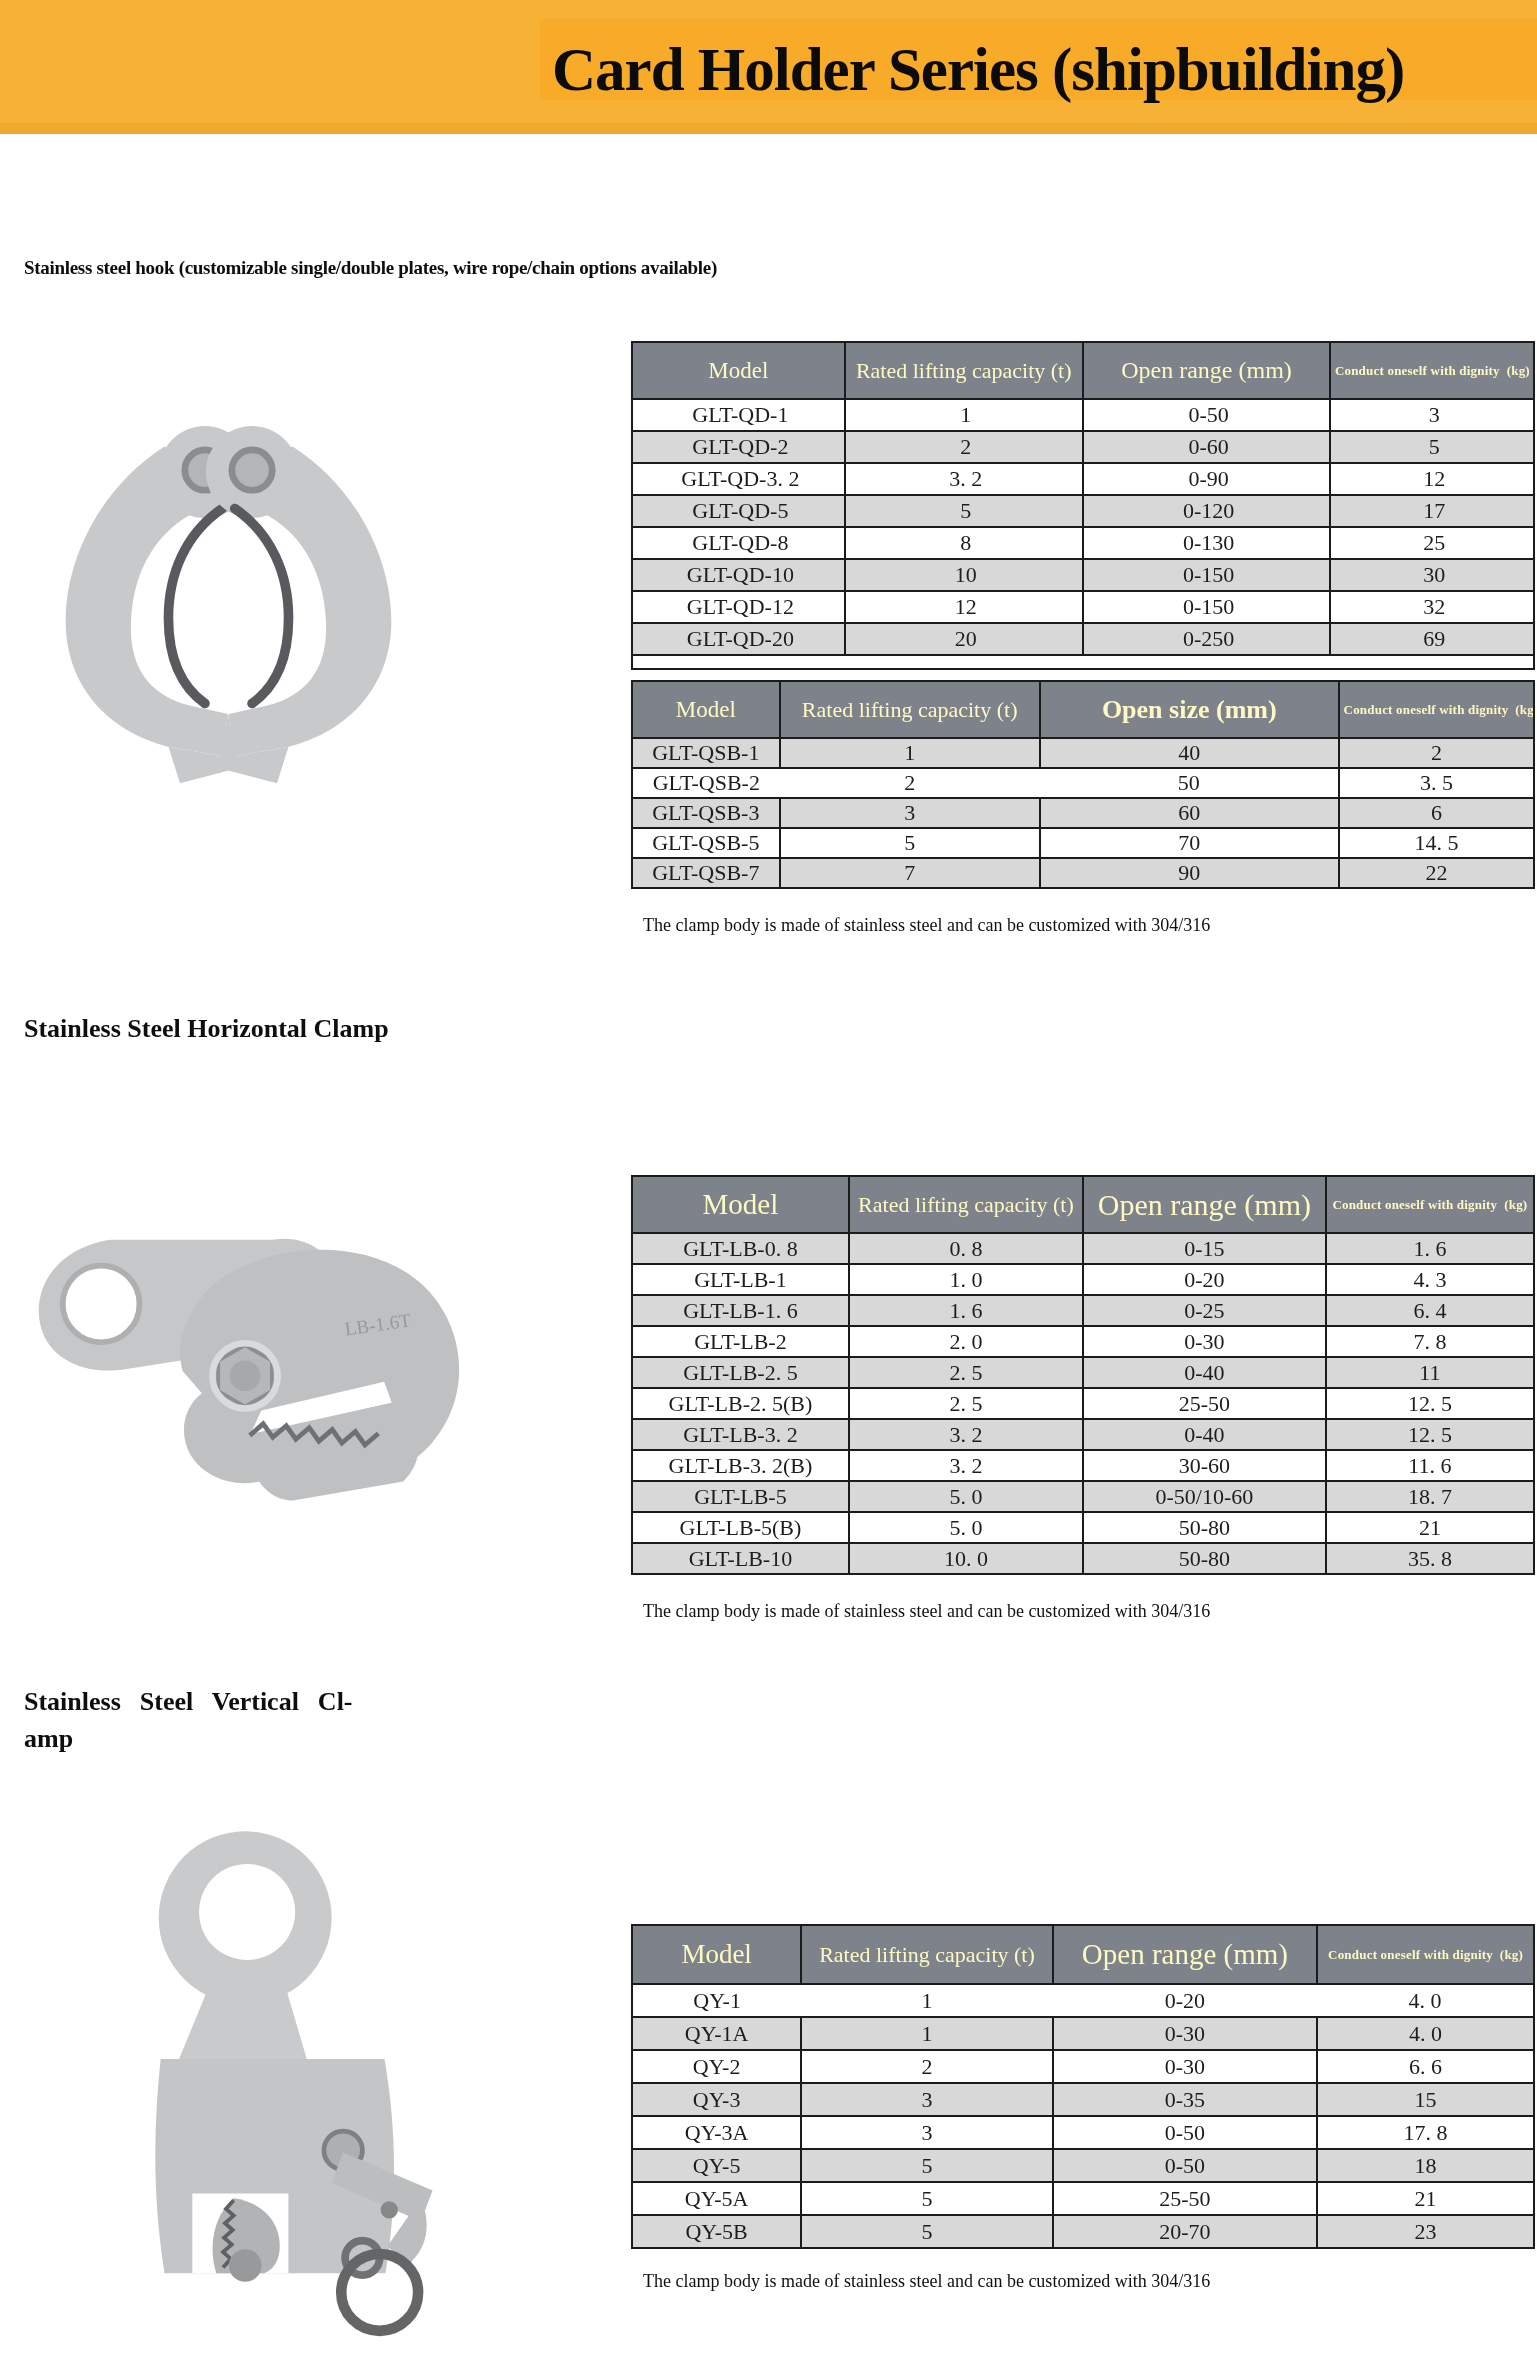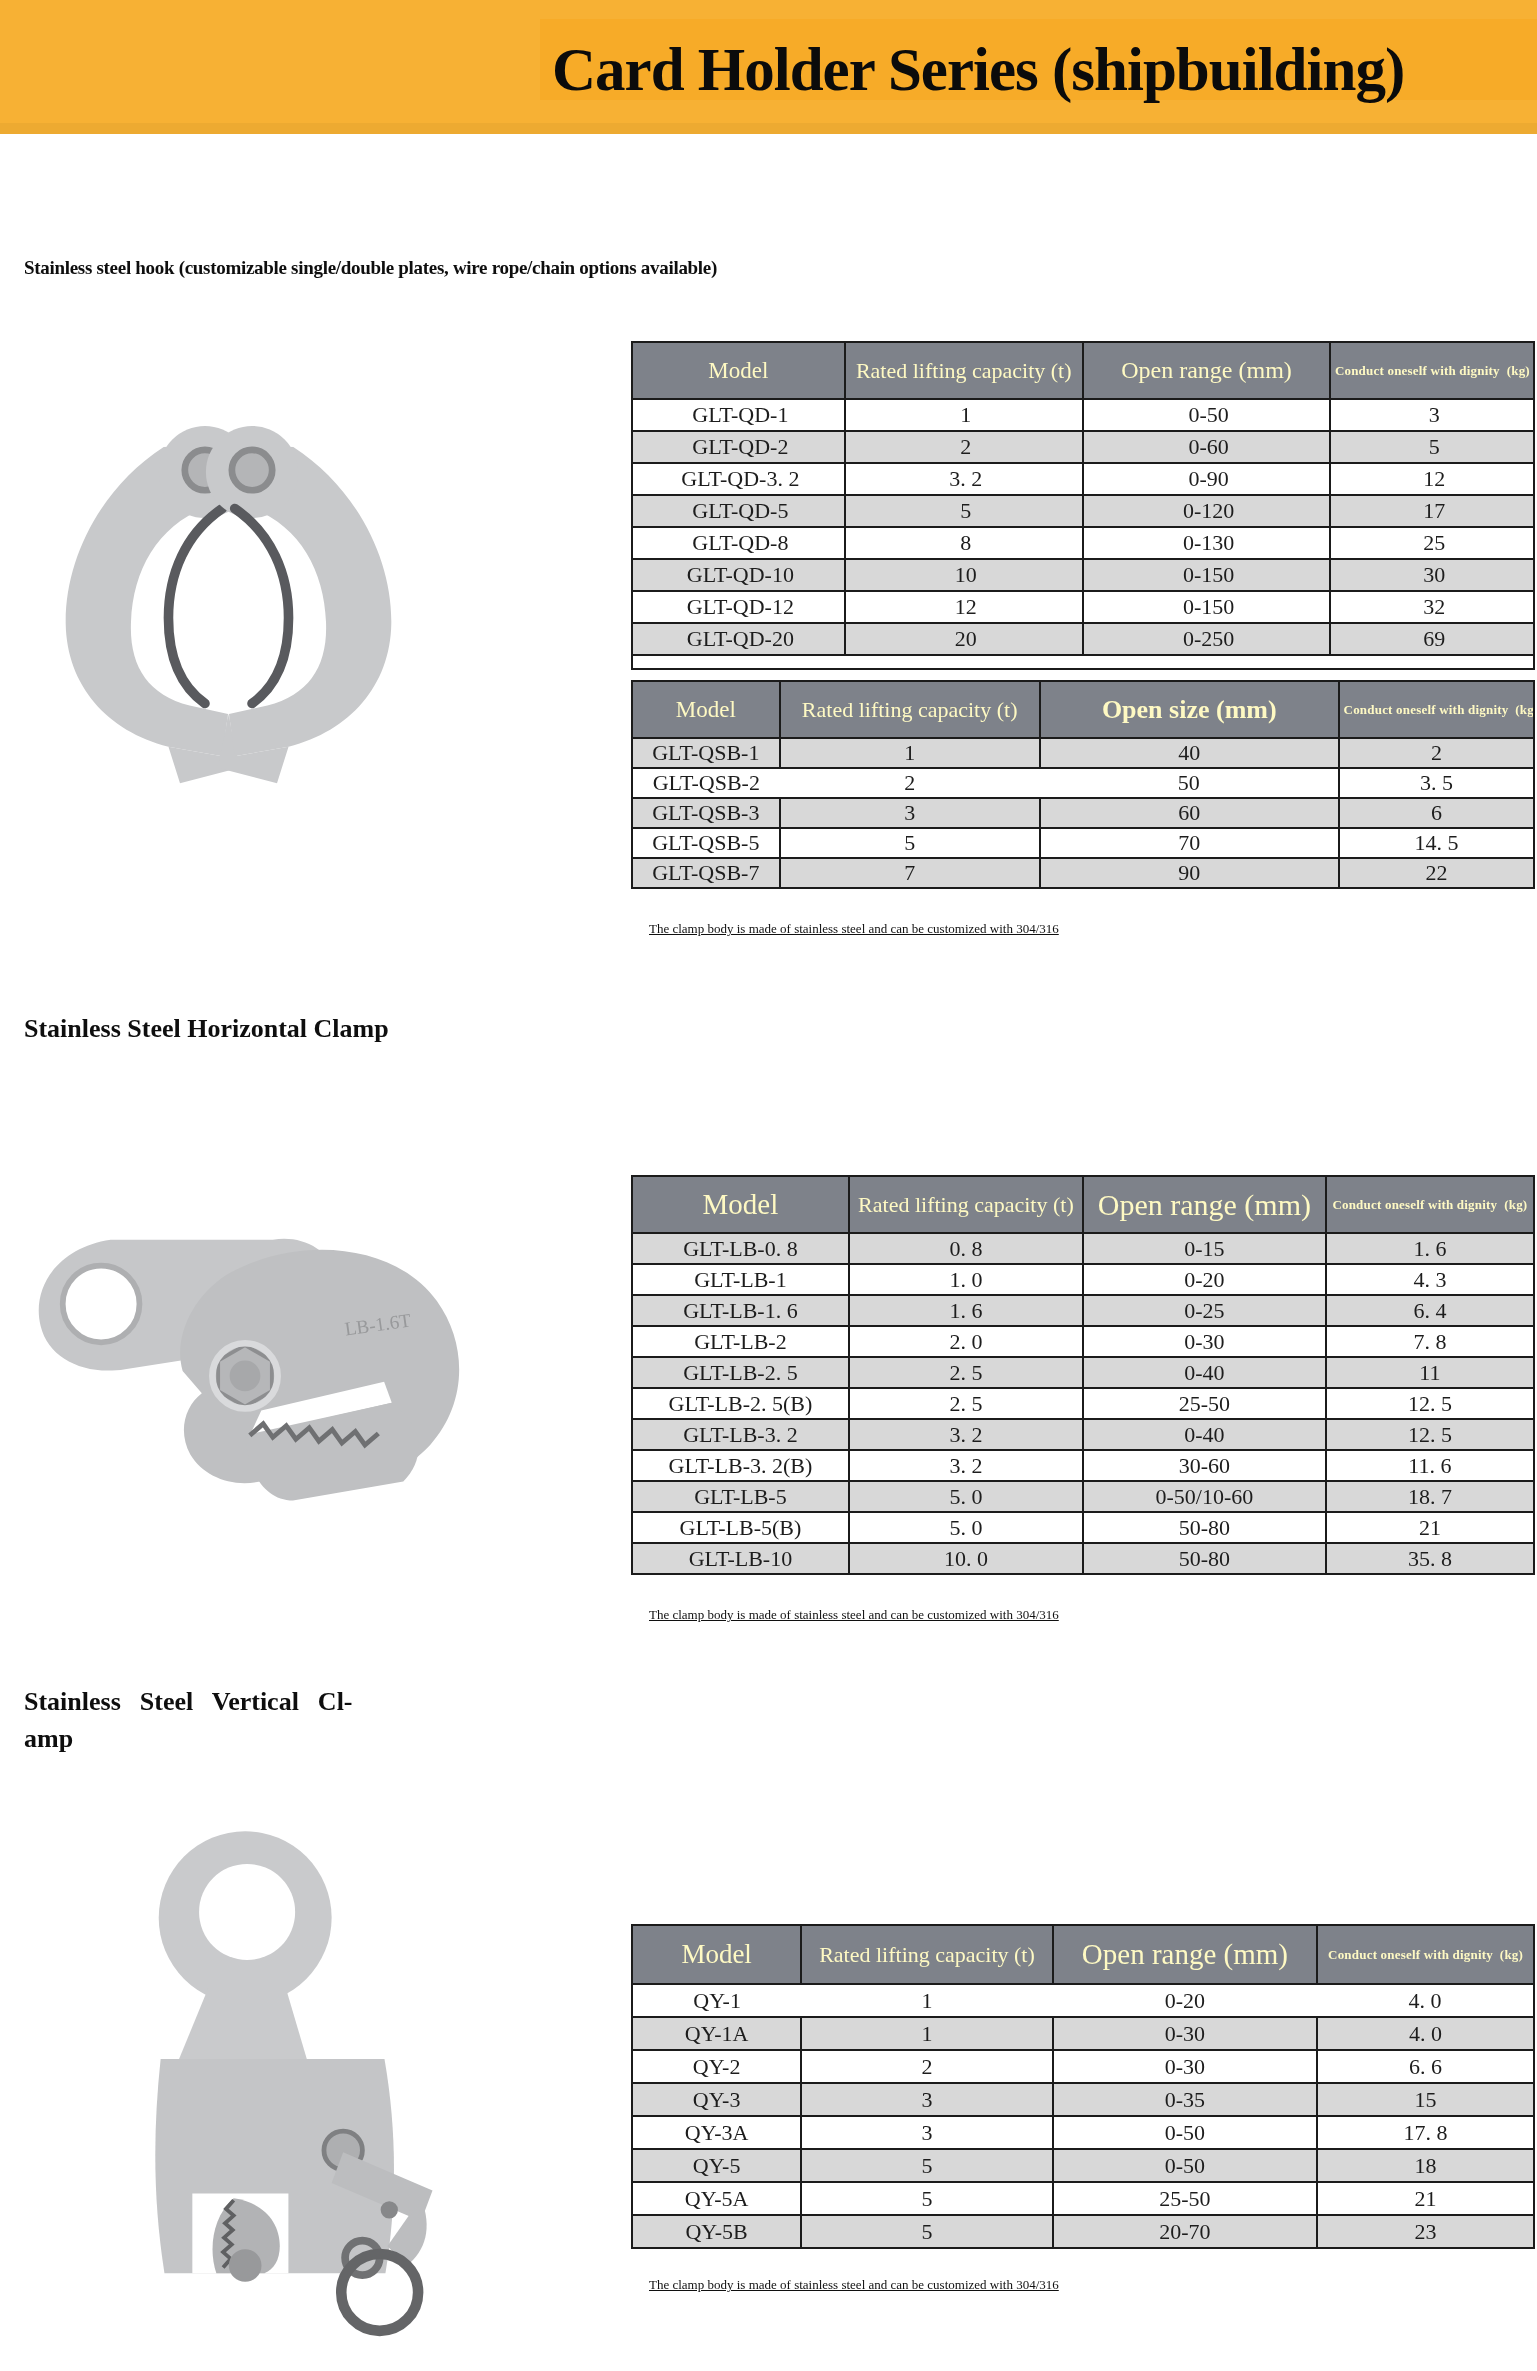--- a/index.html
+++ b/index.html
@@ -58,21 +58,21 @@
   .t1 th:nth-child(1){font-size:23px;} .t1 th:nth-child(2){font-size:22px;} .t1 th:nth-child(3){font-size:24px;}
   .t2 th:nth-child(1){font-size:23px;} .t2 th:nth-child(2){font-size:22px;} .t2 th:nth-child(3){font-size:26px;font-weight:bold;}
   .t3 th:nth-child(1){font-size:29px;} .t3 th:nth-child(2){font-size:22px;} .t3 th:nth-child(3){font-size:30px;}
   .t4 th:nth-child(1){font-size:27px;} .t4 th:nth-child(2){font-size:22px;} .t4 th:nth-child(3){font-size:29px;}
 
   
   .open-row td{border-left-style:none;border-right-style:none;}
   .open-row td.keep-left{border-left:2.9px solid var(--bc);}
 
   
-  .note{position:absolute;left:639px;margin:10px;font-size:13px;color:#101010;text-decoration:underline;}
+  .note{position:absolute;left:639px;margin:4px;font-size:18px;color:#101010;}
   #note1{top:911px;} #note2{top:1597px;} #note3{top:2267px;}
 </style>
 </head>
 <body>
 
 <div class="page">
 
   <header class="banner">
     <div class="banner-strip"></div>
     <div class="banner-highlight"></div>

